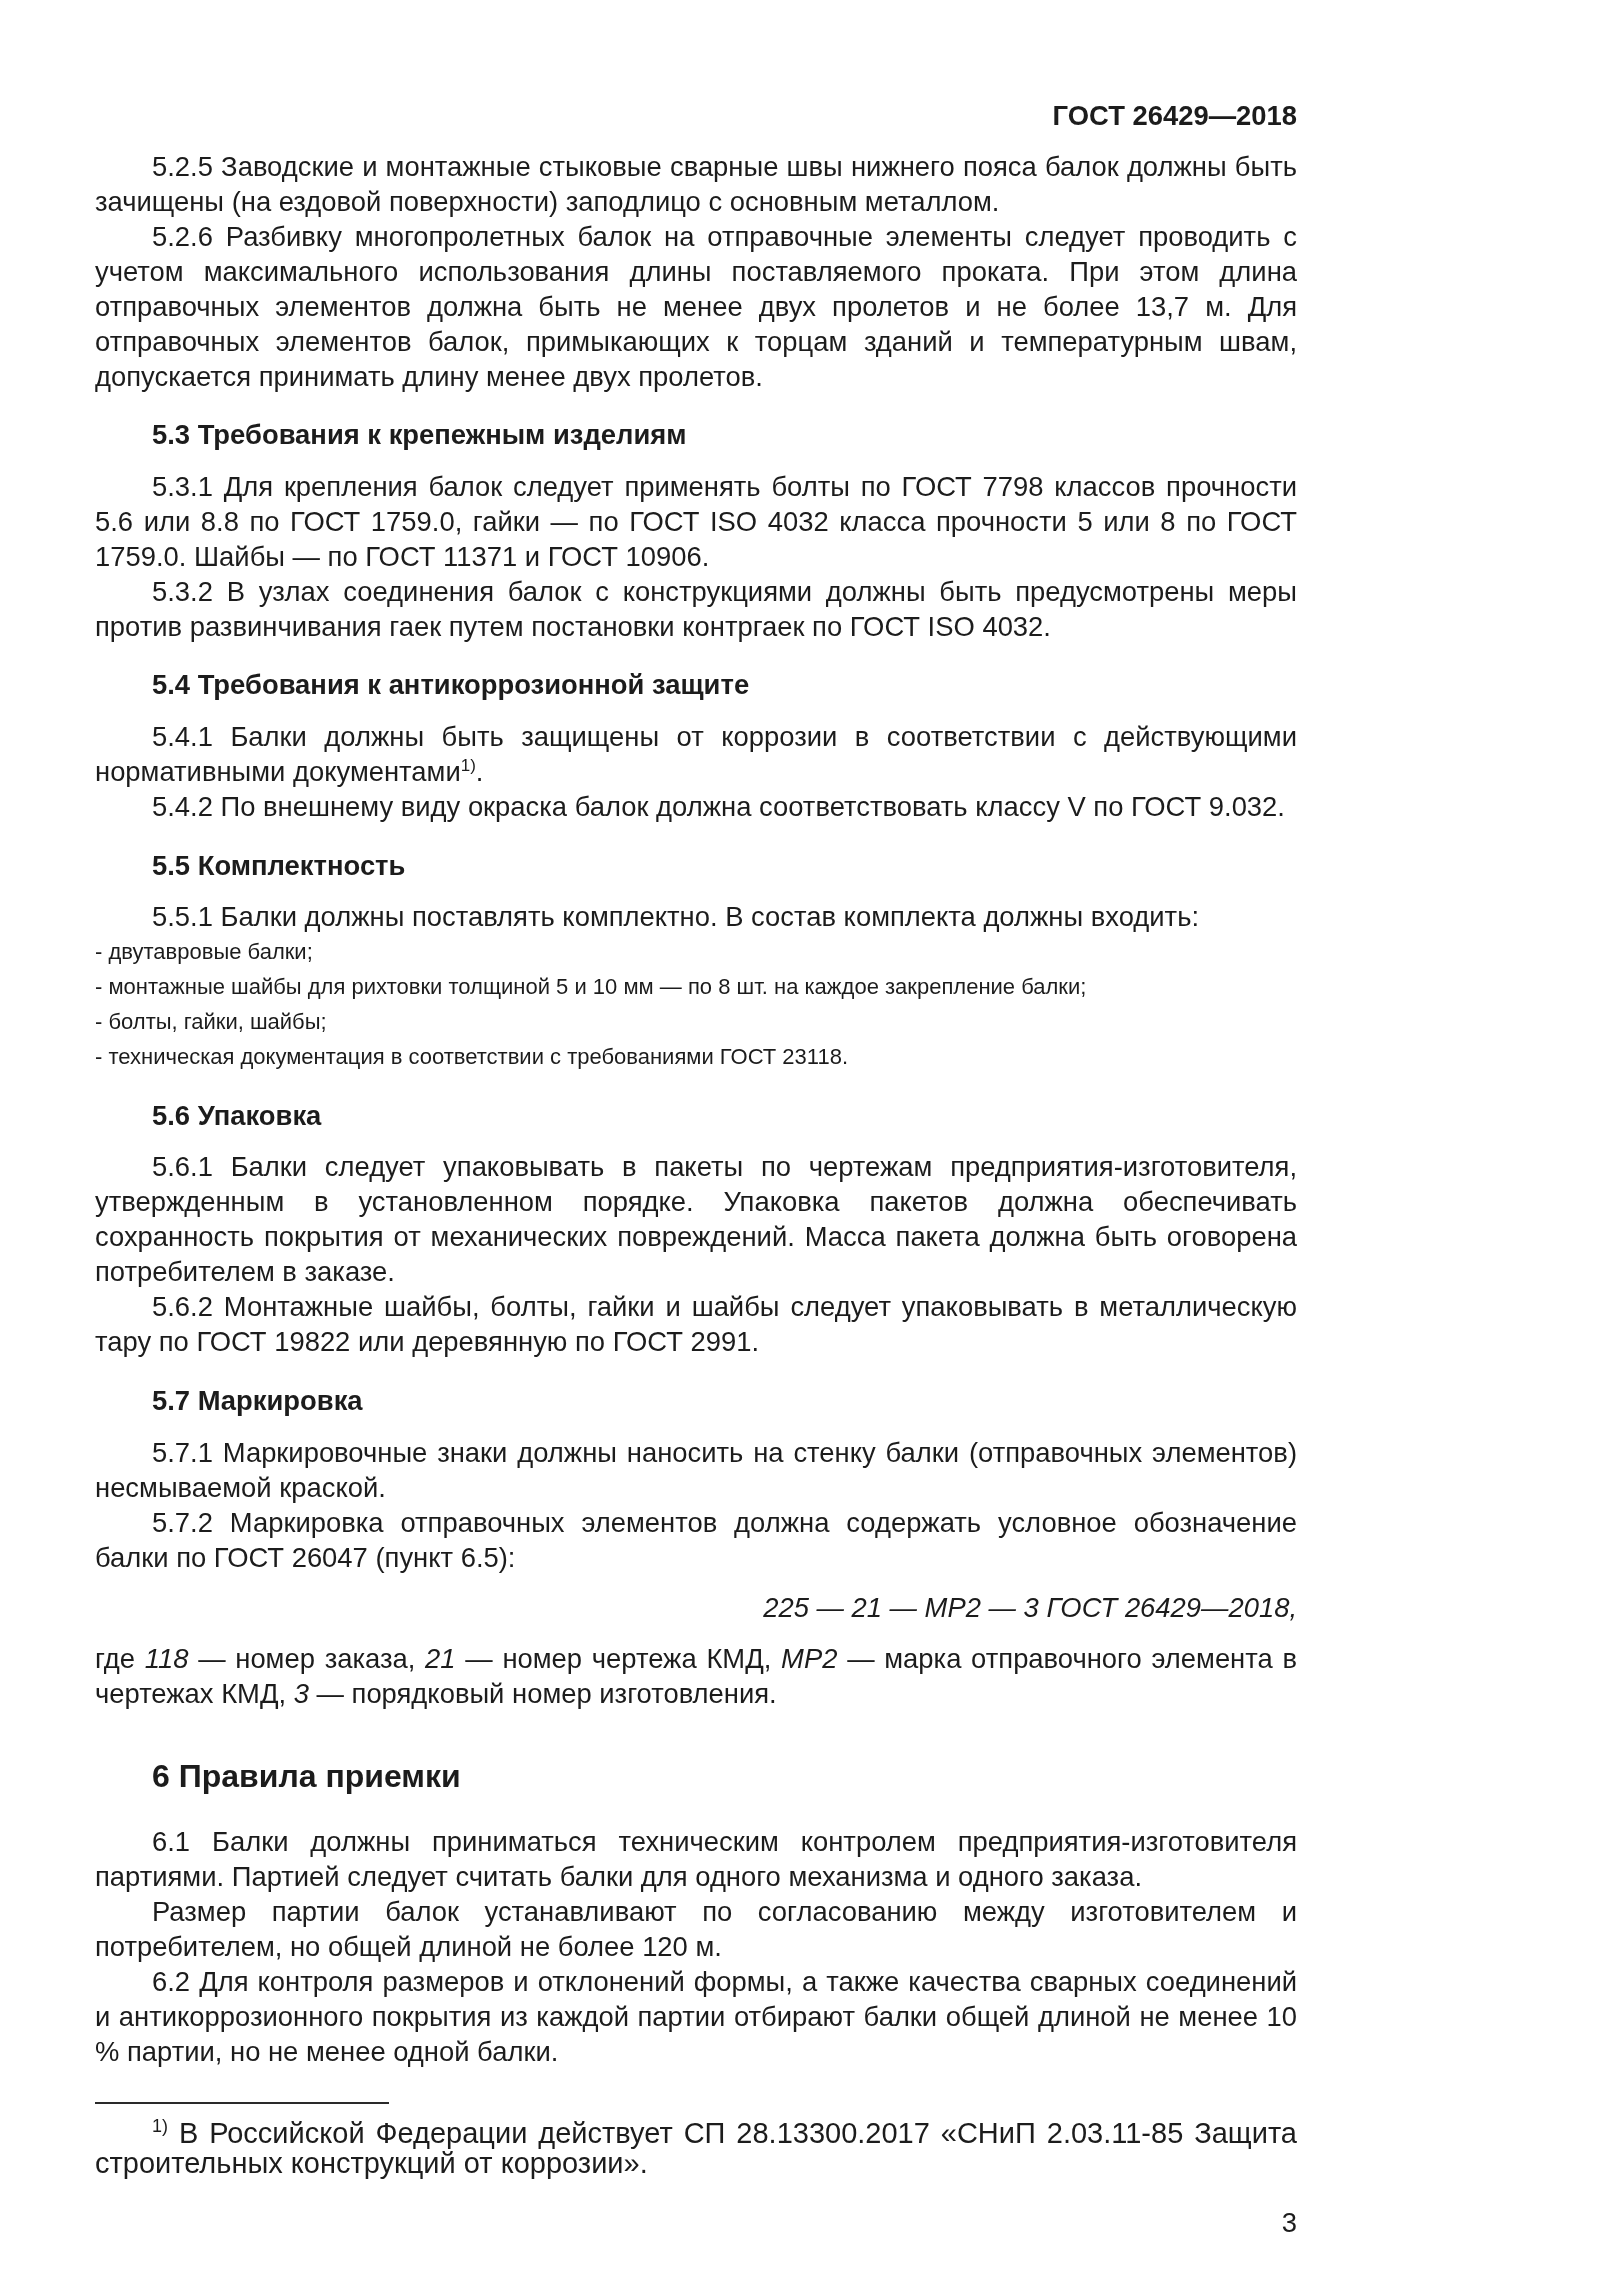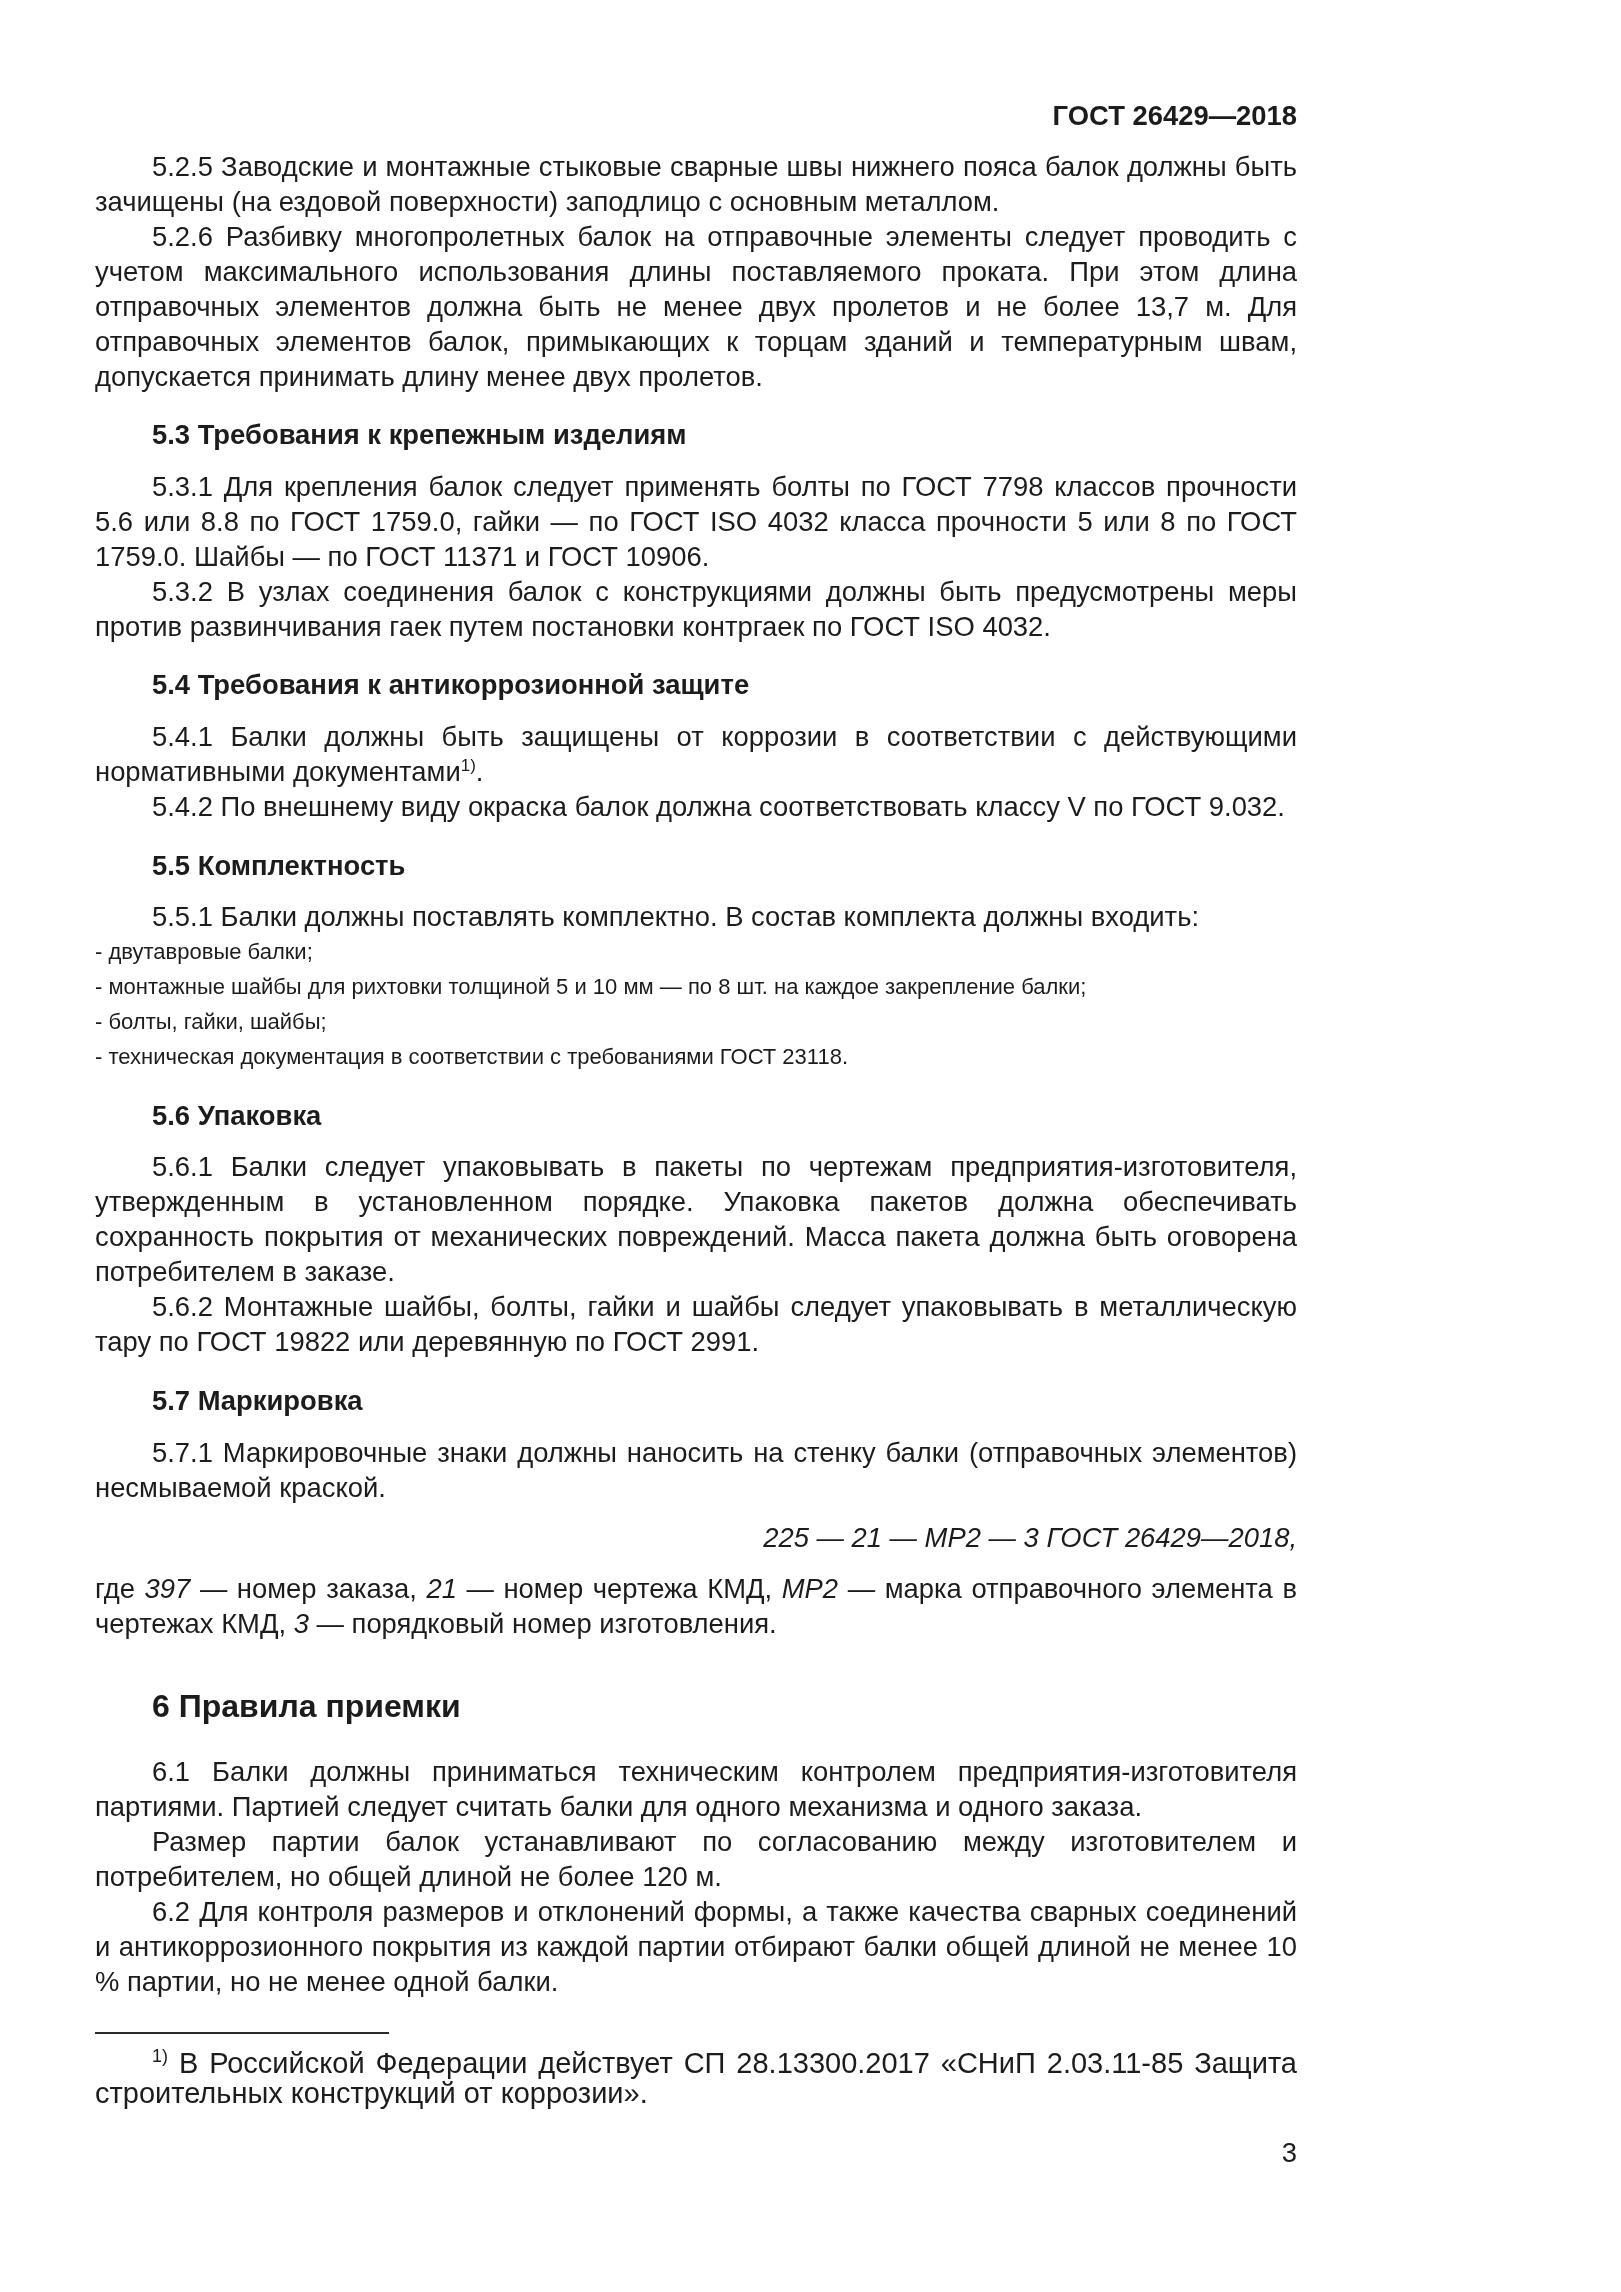--- a/index.html
+++ b/index.html
@@ -114,24 +114,25 @@
   <p class="list-line">- монтажные шайбы для рихтовки толщиной 5 и 10 мм — по 8 шт. на каждое закрепление балки;</p>
   <p class="list-line">- болты, гайки, шайбы;</p>
   <p class="list-line">- техническая документация в соответствии с требованиями ГОСТ 23118.</p>
 
   <p class="h2">5.6 Упаковка</p>
   <p class="para">5.6.1 Балки следует упаковывать в пакеты по чертежам предприятия-изготовителя, утвержденным в установленном порядке. Упаковка пакетов должна обеспечивать сохранность покрытия от механических повреждений. Масса пакета должна быть оговорена потребителем в заказе.</p>
   <p class="para">5.6.2 Монтажные шайбы, болты, гайки и шайбы следует упаковывать в металлическую тару по ГОСТ 19822 или деревянную по ГОСТ 2991.</p>
 
   <p class="h2">5.7 Маркировка</p>
   <p class="para">5.7.1 Маркировочные знаки должны наносить на стенку балки (отправочных элементов) несмываемой краской.</p>
+  <p class="para">5.7.2 Маркировка отправочных элементов должна содержать условное обозначение балки по ГОСТ 26047 (пункт 6.5):</p>
 
   <p class="formula">225 — 21 — МР2 — 3 ГОСТ 26429—2018,</p>
 
-  <p class="para noindent"><span>где </span><i>397</i><span> — номер заказа, </span><i>21</i><span> — номер чертежа КМД, </span><i>МР2</i><span> — марка отправочного элемента в чертежах КМД, </span><i>3</i><span> — порядковый номер изготовления.</span></p>
+  <p class="para noindent"><span>где </span><i>118</i><span> — номер заказа, </span><i>21</i><span> — номер чертежа КМД, </span><i>МР2</i><span> — марка отправочного элемента в чертежах КМД, </span><i>3</i><span> — порядковый номер изготовления.</span></p>
 
   <p class="h1">6 Правила приемки</p>
   <p class="para">6.1 Балки должны приниматься техническим контролем предприятия-изготовителя партиями. Партией следует считать балки для одного механизма и одного заказа.</p>
   <p class="para">Размер партии балок устанавливают по согласованию между изготовителем и потребителем, но общей длиной не более 120 м.</p>
   <p class="para">6.2 Для контроля размеров и отклонений формы, а также качества сварных соединений и антикоррозионного покрытия из каждой партии отбирают балки общей длиной не менее 10 % партии, но не менее одной балки.</p>
 
   <div class="footnote-rule"></div>
   <p class="footnote"><sup>1)</sup><span> В Российской Федерации действует СП 28.13300.2017 «СНиП 2.03.11-85 Защита строительных конструкций от коррозии».</span></p>
 
   <div class="page-num">3</div>

